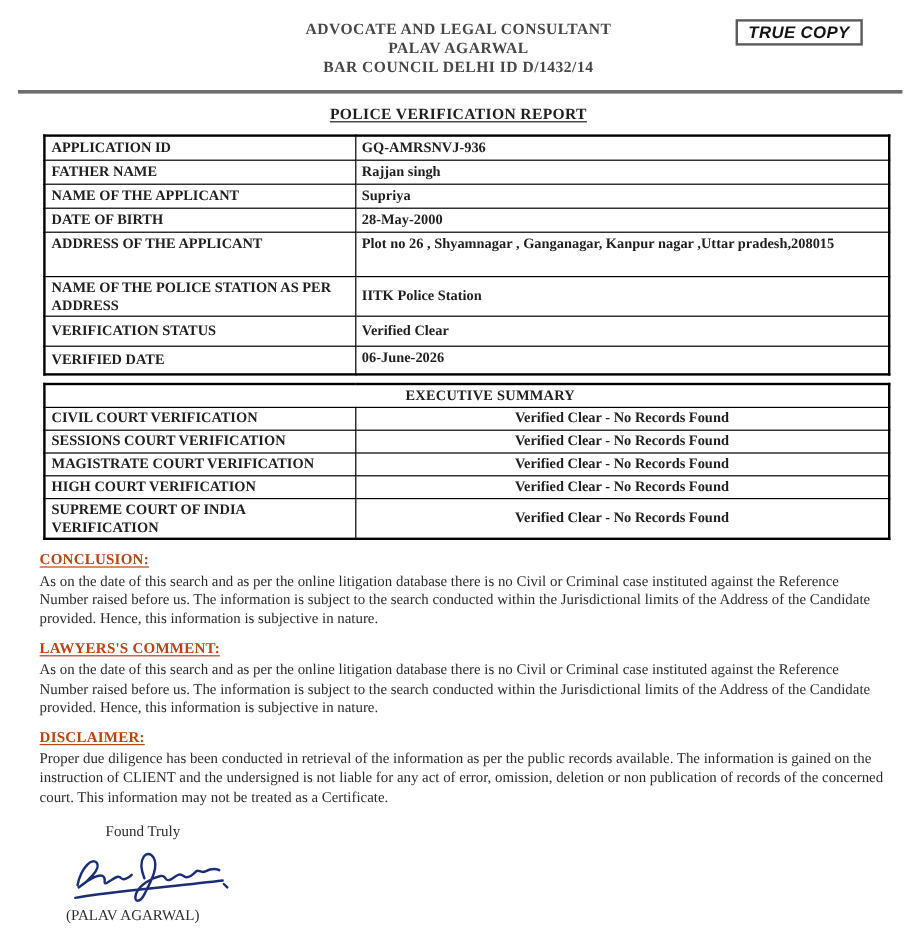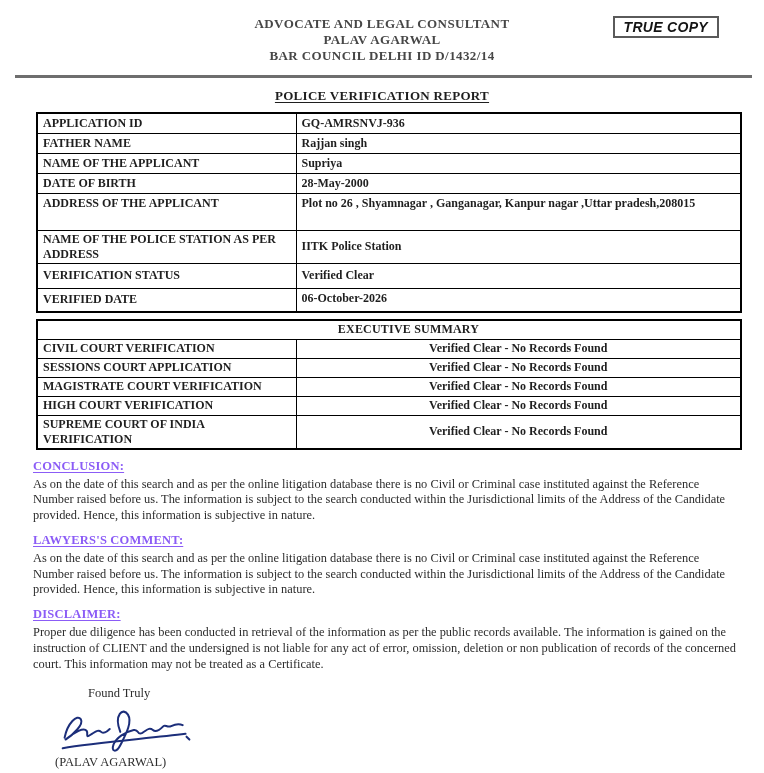--- a/index.html
+++ b/index.html
@@ -53,21 +53,21 @@
     border:1px solid #000; font-size:12px; font-weight:bold;
     padding:1px 5px; height:19px; vertical-align:middle; overflow:hidden;
   }
   .summary-table td.es-head { text-align:center; letter-spacing:.2px;padding-left:44px; }
   .summary-table td.center { text-align:center; }
 
   
   .sections { margin:6px 28px 0 33px; }
   .section { margin-top:9px; }
   .section h3 {
-    font-size:12.5px; font-weight:bold; color:#8b5cf6;
+    font-size:12.5px; font-weight:bold; color:#c2410c;
     text-decoration:underline; text-underline-offset:2px;
     margin-bottom:3px; letter-spacing:.2px;
   }
   .section p { font-size:12.4px; line-height:15.8px; color:#2c2c2c; }
 
   
   .salutation { margin:13px 0 0 88px; font-size:12.5px; color:#2c2c2c; }
   .signature { margin:4px 0 0 52px; width:150px; height:48px; }
   .signer-name { margin-left:55px; font-size:12.5px; color:#2e2e2e; margin-top:-2px; }
   .bar-line { margin-left:33px; margin-top:1px; font-size:14.5px; font-weight:bold; letter-spacing:.3px; }
@@ -120,40 +120,40 @@
       <tr class="r-police">
         <td>NAME OF THE POLICE STATION AS PER ADDRESS</td>
         <td>IITK Police Station</td>
       </tr>
       <tr class="r-status">
         <td>VERIFICATION STATUS</td>
         <td>Verified Clear</td>
       </tr>
       <tr class="r-vdate">
         <td>VERIFIED DATE</td>
-        <td class="val">06-October-2026</td>
+        <td class="val">06-June-2026</td>
       </tr>
     </tbody>
   </table>
 
   <table class="summary-table">
     <colgroup>
         <col class="c1">
         <col class="c2">
       </colgroup>
     <tbody>
       <tr>
         <td colspan="2" class="es-head">EXECUTIVE SUMMARY</td>
       </tr>
       <tr>
         <td>CIVIL COURT VERIFICATION</td>
         <td class="center">Verified Clear - No Records Found</td>
       </tr>
       <tr>
-        <td>SESSIONS COURT APPLICATION</td>
+        <td>SESSIONS COURT VERIFICATION</td>
         <td class="center">Verified Clear - No Records Found</td>
       </tr>
       <tr>
         <td>MAGISTRATE COURT VERIFICATION</td>
         <td class="center">Verified Clear - No Records Found</td>
       </tr>
       <tr>
         <td>HIGH COURT VERIFICATION</td>
         <td class="center">Verified Clear - No Records Found</td>
       </tr>

